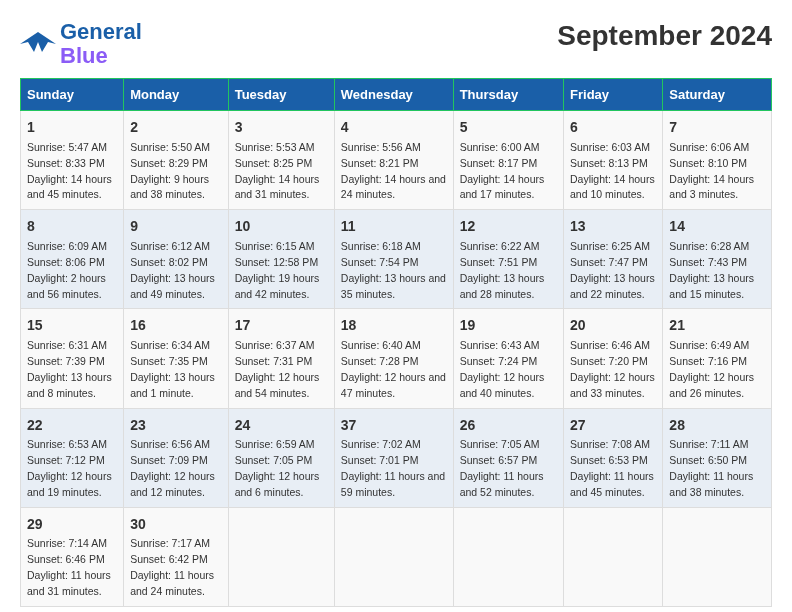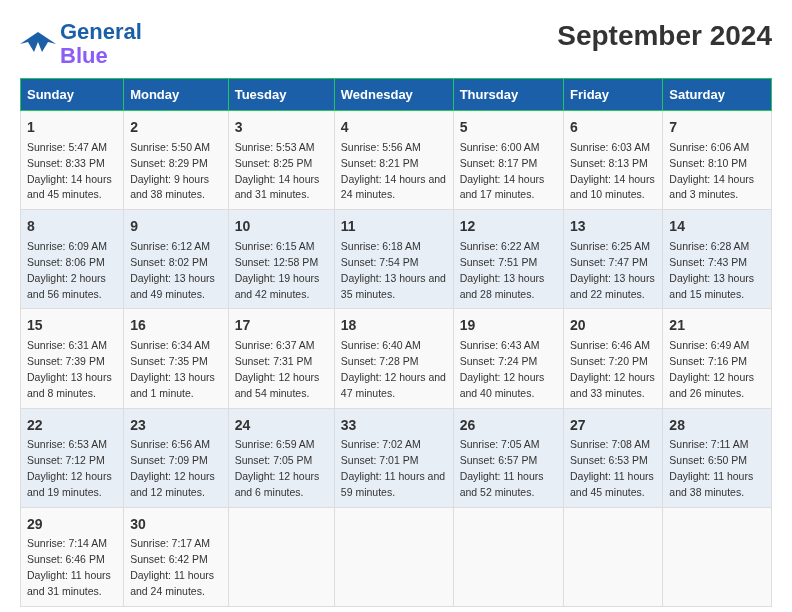--- a/index.html
+++ b/index.html
@@ -268,21 +268,21 @@
         <span class="day-detail">Sunset: 7:09 PM</span><br>
         <span class="day-detail">Daylight: 12 hours and 12 minutes.</span>
       </td>
         <td>
         <span class="day-num">24</span>
         <span class="day-detail">Sunrise: 6:59 AM</span><br>
         <span class="day-detail">Sunset: 7:05 PM</span><br>
         <span class="day-detail">Daylight: 12 hours and 6 minutes.</span>
       </td>
         <td>
-        <span class="day-num">33</span>
+        <span class="day-num">37</span>
         <span class="day-detail">Sunrise: 7:02 AM</span><br>
         <span class="day-detail">Sunset: 7:01 PM</span><br>
         <span class="day-detail">Daylight: 11 hours and 59 minutes.</span>
       </td>
         <td>
         <span class="day-num">26</span>
         <span class="day-detail">Sunrise: 7:05 AM</span><br>
         <span class="day-detail">Sunset: 6:57 PM</span><br>
         <span class="day-detail">Daylight: 11 hours and 52 minutes.</span>
       </td>

